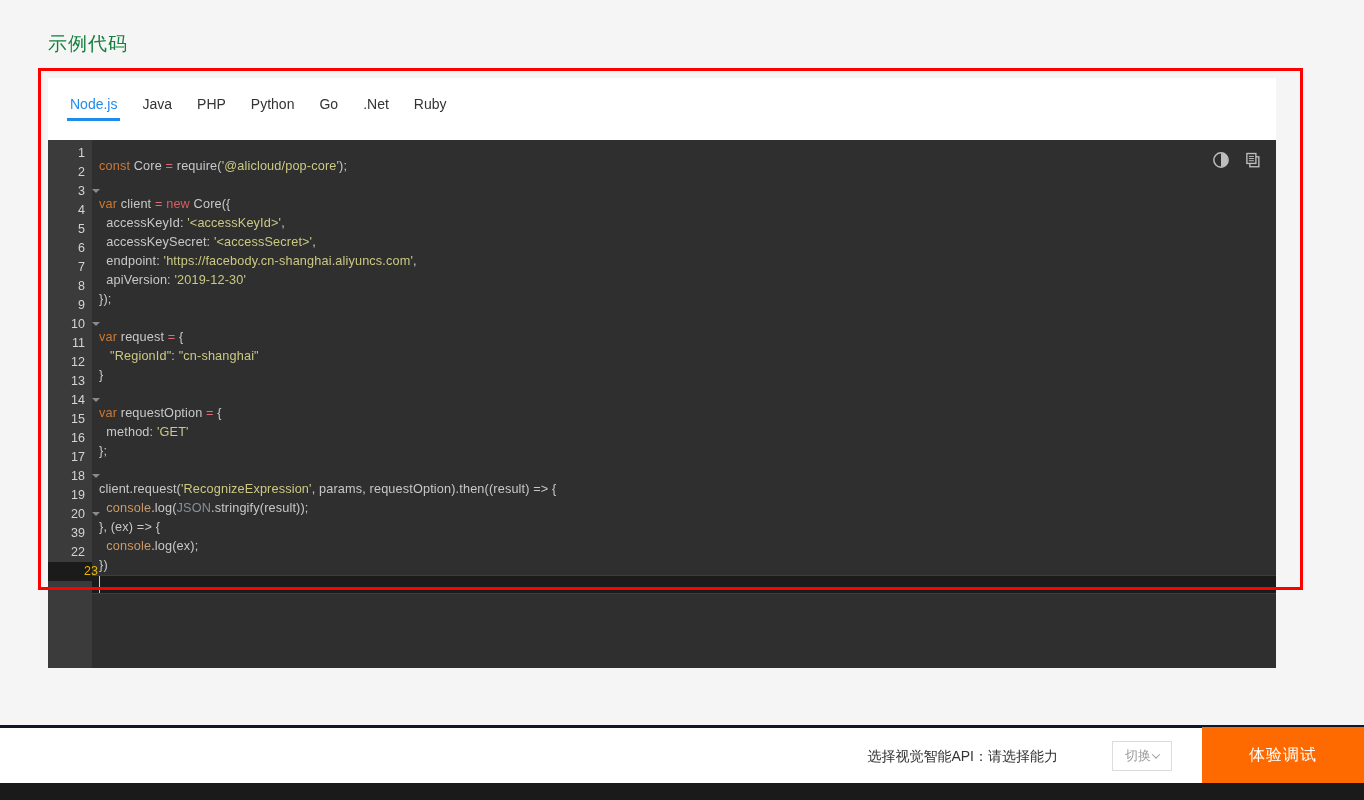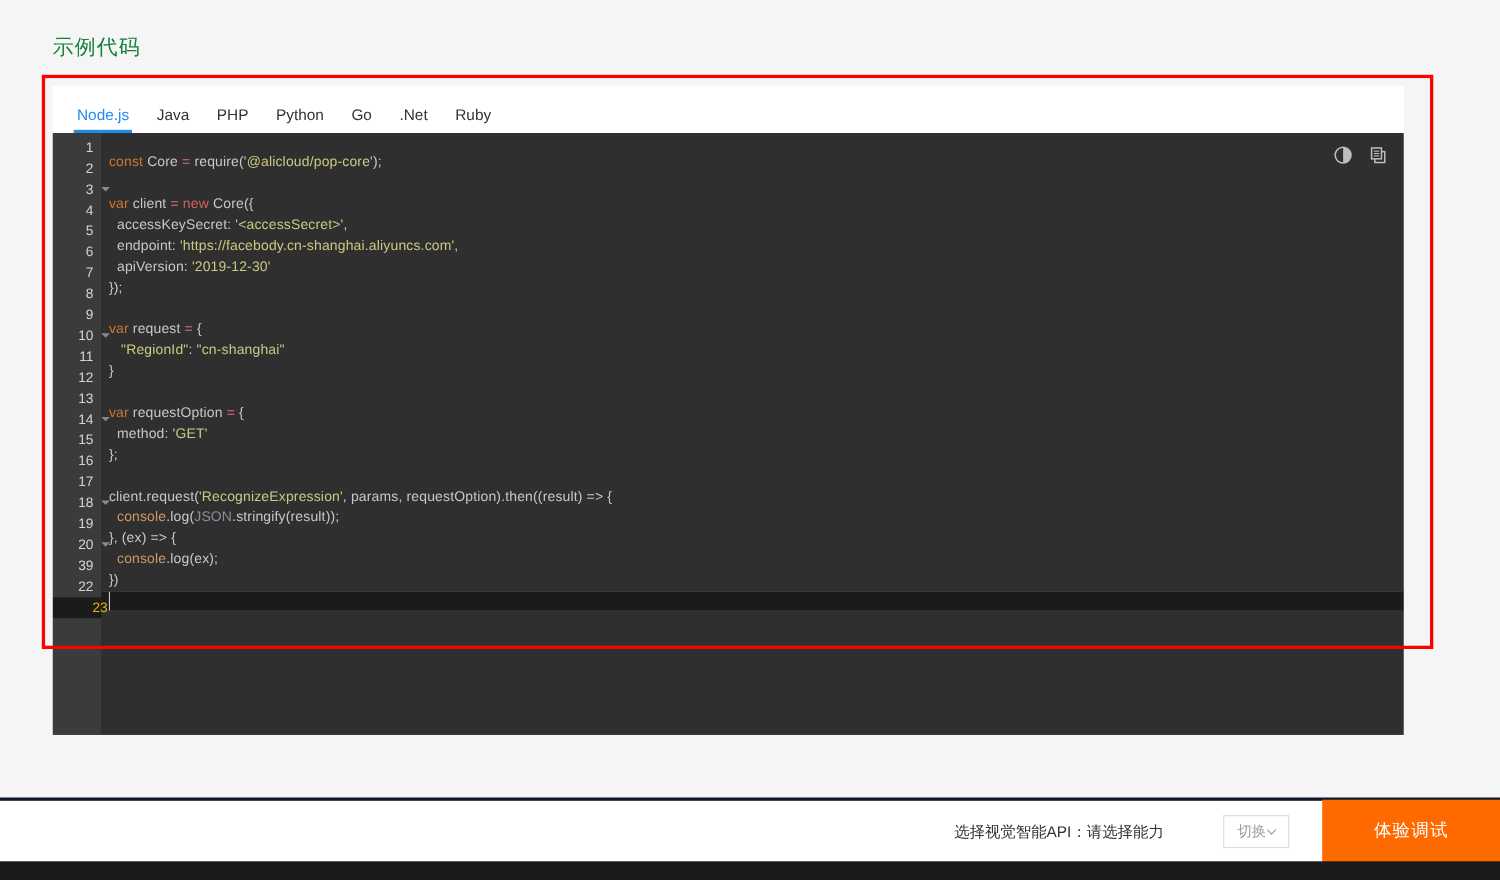--- a/index.html
+++ b/index.html
@@ -45,20 +45,21 @@
   
   .code-panel {
     position: absolute;
     left: 48px;
     top: 78px;
     width: 1228px;
     height: 590px;
     background: #ffffff;
     display: flex;
     flex-direction: column;
+    gap: 19px;
   }
 
   
   .lang-tabs {
     height: 43px;
     background: #ffffff;
     display: flex;
     align-items: flex-end;
     padding-left: 22px;
     flex: 0 0 auto;
@@ -290,20 +291,21 @@
           <div class="ln">19</div>
           <div class="ln">20<span class="fold"></span></div>
           <div class="ln">39</div>
           <div class="ln">22</div>
           <div class="ln cur">23</div>
         </div>
       <div class="code-area">
           <div class="code-line"><span class="t-kw">const </span><span class="t-plain">Core </span><span class="t-op">=</span><span class="t-plain"> require(</span><span class="t-str">'@alicloud/pop-core'</span><span class="t-plain">);</span></div>
           <div class="code-line">&nbsp;</div>
           <div class="code-line"><span class="t-kw">var </span><span class="t-plain">client </span><span class="t-op">=</span><span class="t-plain"> </span><span class="t-kw2">new</span><span class="t-plain"> Core({</span></div>
+          <div class="code-line"><span class="t-plain">  accessKeyId: </span><span class="t-str">'&lt;accessKeyId&gt;'</span><span class="t-plain">,</span></div>
           <div class="code-line"><span class="t-plain">  accessKeySecret: </span><span class="t-str">'&lt;accessSecret&gt;'</span><span class="t-plain">,</span></div>
           <div class="code-line"><span class="t-plain">  endpoint: </span><span class="t-str">'https://facebody.cn-shanghai.aliyuncs.com'</span><span class="t-plain">,</span></div>
           <div class="code-line"><span class="t-plain">  apiVersion: </span><span class="t-str">'2019-12-30'</span></div>
           <div class="code-line"><span class="t-plain">});</span></div>
           <div class="code-line">&nbsp;</div>
           <div class="code-line"><span class="t-kw">var </span><span class="t-plain">request </span><span class="t-op">=</span><span class="t-plain"> {</span></div>
           <div class="code-line"><span class="t-plain">   </span><span class="t-str">"RegionId"</span><span class="t-plain">: </span><span class="t-str">"cn-shanghai"</span></div>
           <div class="code-line"><span class="t-plain">}</span></div>
           <div class="code-line">&nbsp;</div>
           <div class="code-line"><span class="t-kw">var </span><span class="t-plain">requestOption </span><span class="t-op">=</span><span class="t-plain"> {</span></div>

